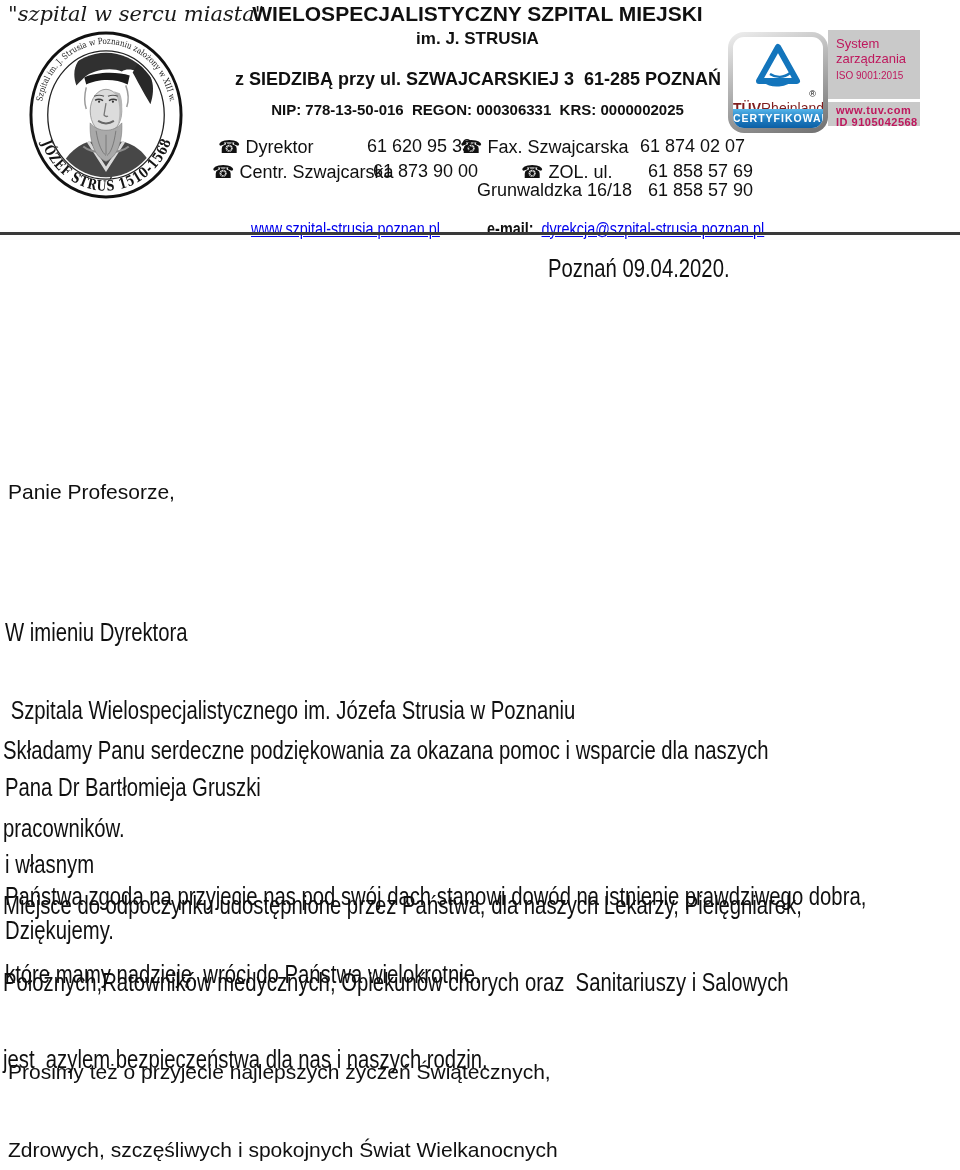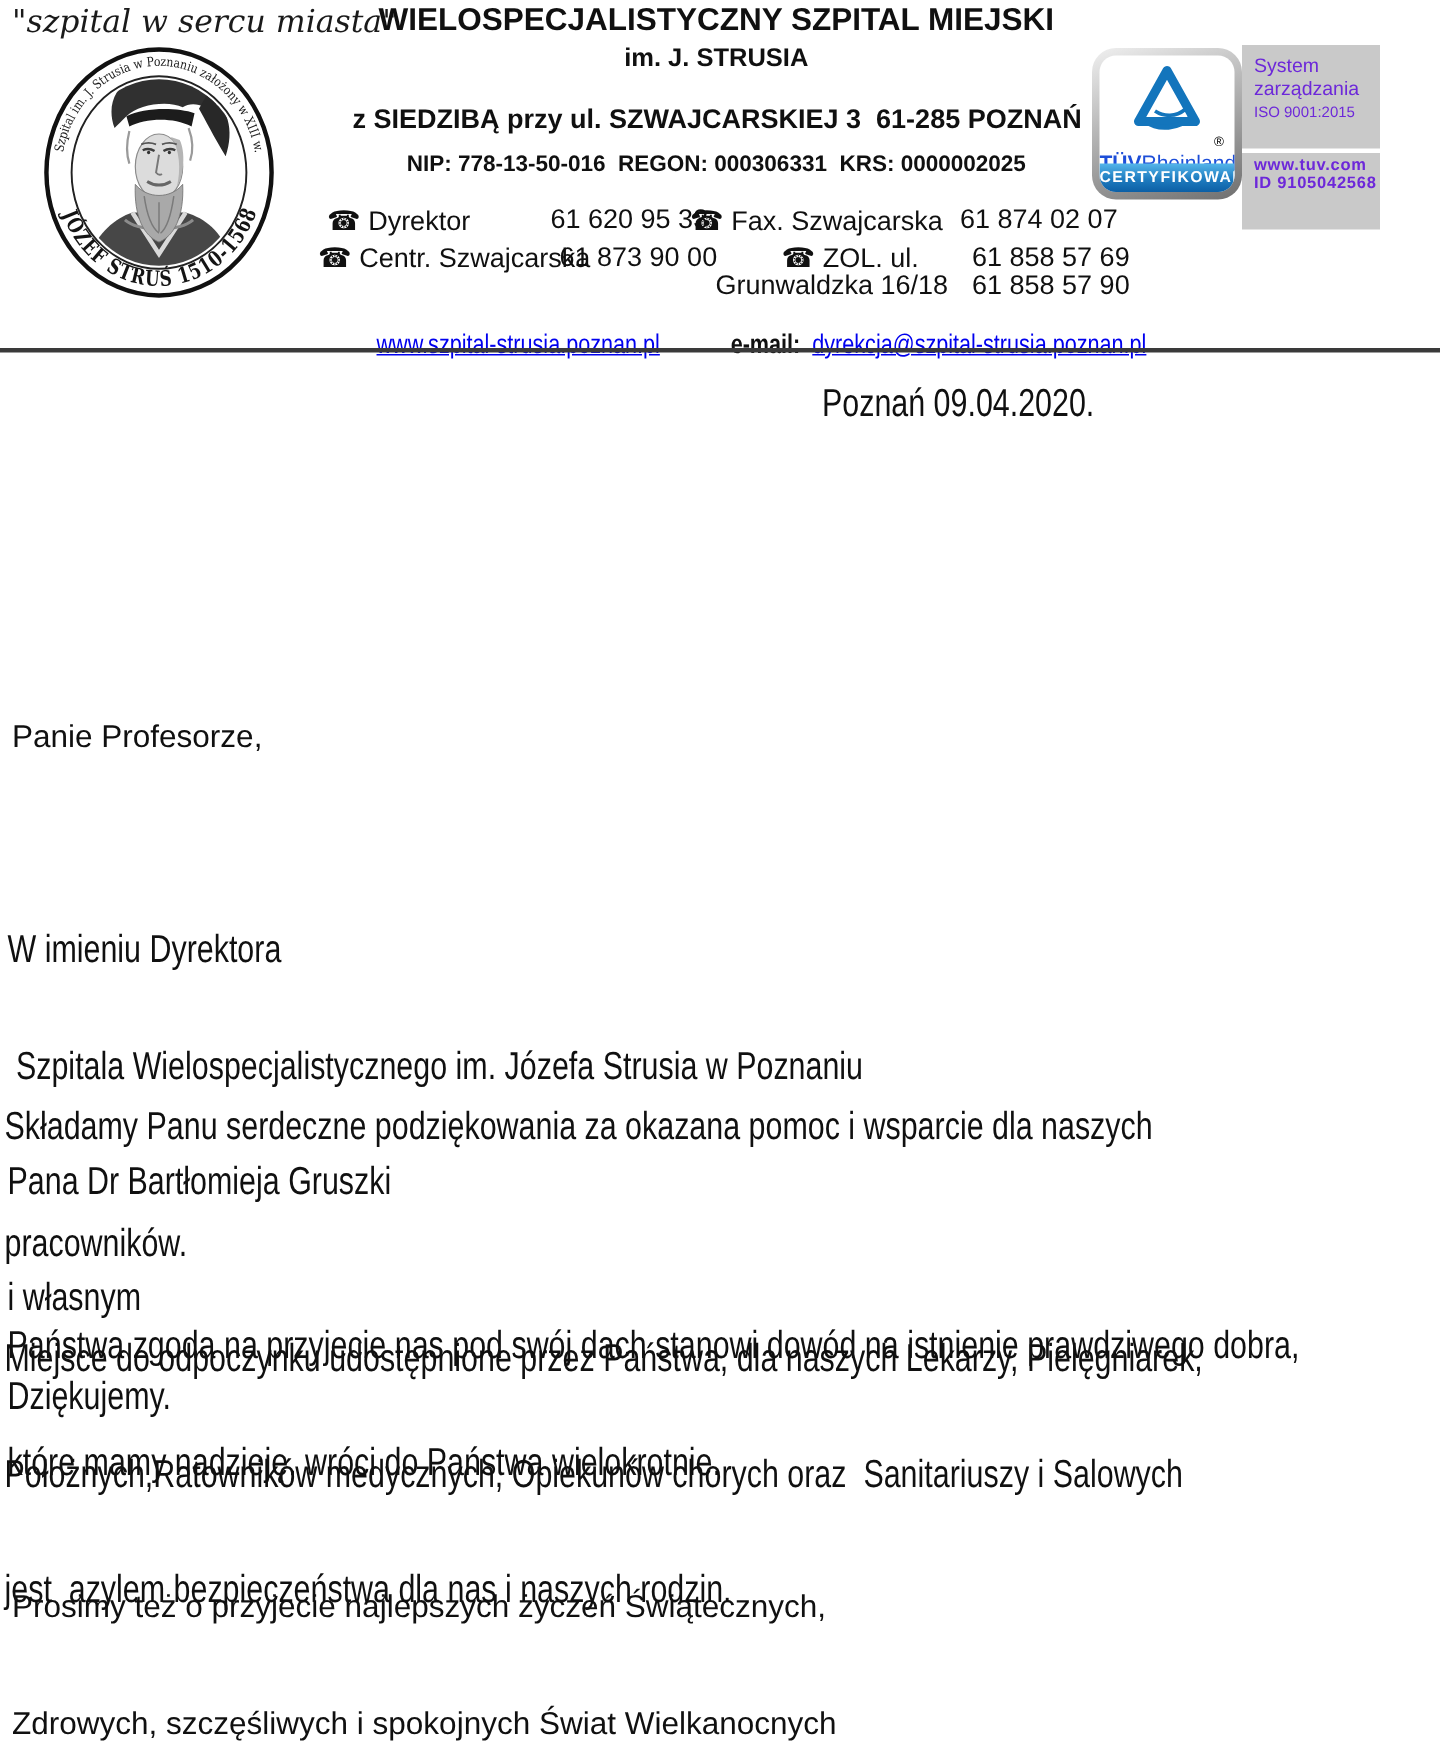--- a/index.html
+++ b/index.html
@@ -27,27 +27,27 @@
   .email-label{font-weight:bold;margin-left:59px;}
   .email-link{margin-left:10px;}
   .divider{left:0;top:232px;width:960px;height:3px;background:#3a3a3a;}
   
   .tuv-badge{left:728px;top:32px;width:100px;height:101px;border-radius:16px;
              background:linear-gradient(160deg,#f0f0f0 0%,#b9b9b9 40%,#6f6f6f 100%);
              padding:0;box-sizing:border-box;}
   .tuv-inner{position:absolute;left:5px;top:5px;right:5px;bottom:5px;background:#fff;
              border-radius:11px;overflow:hidden;}
   .tuv-tri{position:absolute;left:21px;top:5px;}
-  .tuv-brand{position:absolute;left:0;right:0;top:63px;text-align:center;font-size:14px;color:#1d4ed8;white-space:nowrap;}
+  .tuv-brand{position:absolute;left:0;right:0;top:63px;text-align:center;font-size:14px;color:#7f1d1d;white-space:nowrap;}
   .tuv-brand b{font-weight:bold;}
   .tuv-reg{position:absolute;right:7px;top:52px;font-size:9px;color:#000;}
   .tuv-band{position:absolute;left:0;right:0;bottom:0;height:19px;
             background:linear-gradient(180deg,#55b5ea 0%,#1e7cc0 55%,#0c5fa5 100%);
             color:#fff;font-size:10.5px;font-weight:bold;letter-spacing:1px;text-align:center;line-height:19px;}
-  .tuv-panel{left:828px;top:30px;width:92px;height:123px;background:#c9c9c9;color:#6d28d9;}
+  .tuv-panel{left:828px;top:30px;width:92px;height:96px;background:#c9c9c9;color:#be185d;}
   .tp{position:absolute;left:8px;white-space:pre;}
   .tp1{top:6px;font-size:13px;}
   .tp2{top:21px;font-size:13px;}
   .tp3{top:40px;font-size:10px;}
   .tp-gap{position:absolute;left:0;top:69px;width:100%;height:3px;background:#fff;}
   .tp4{top:74px;font-size:11px;font-weight:bold;letter-spacing:0.5px;}
   .tp5{top:86px;font-size:11px;font-weight:bold;letter-spacing:0.5px;}
   
   .reg{font-size:21px;line-height:25.7px;white-space:pre;}
   .cond{font-size:26px;line-height:25.7px;white-space:pre;transform:scaleX(0.78);transform-origin:0 0;}

